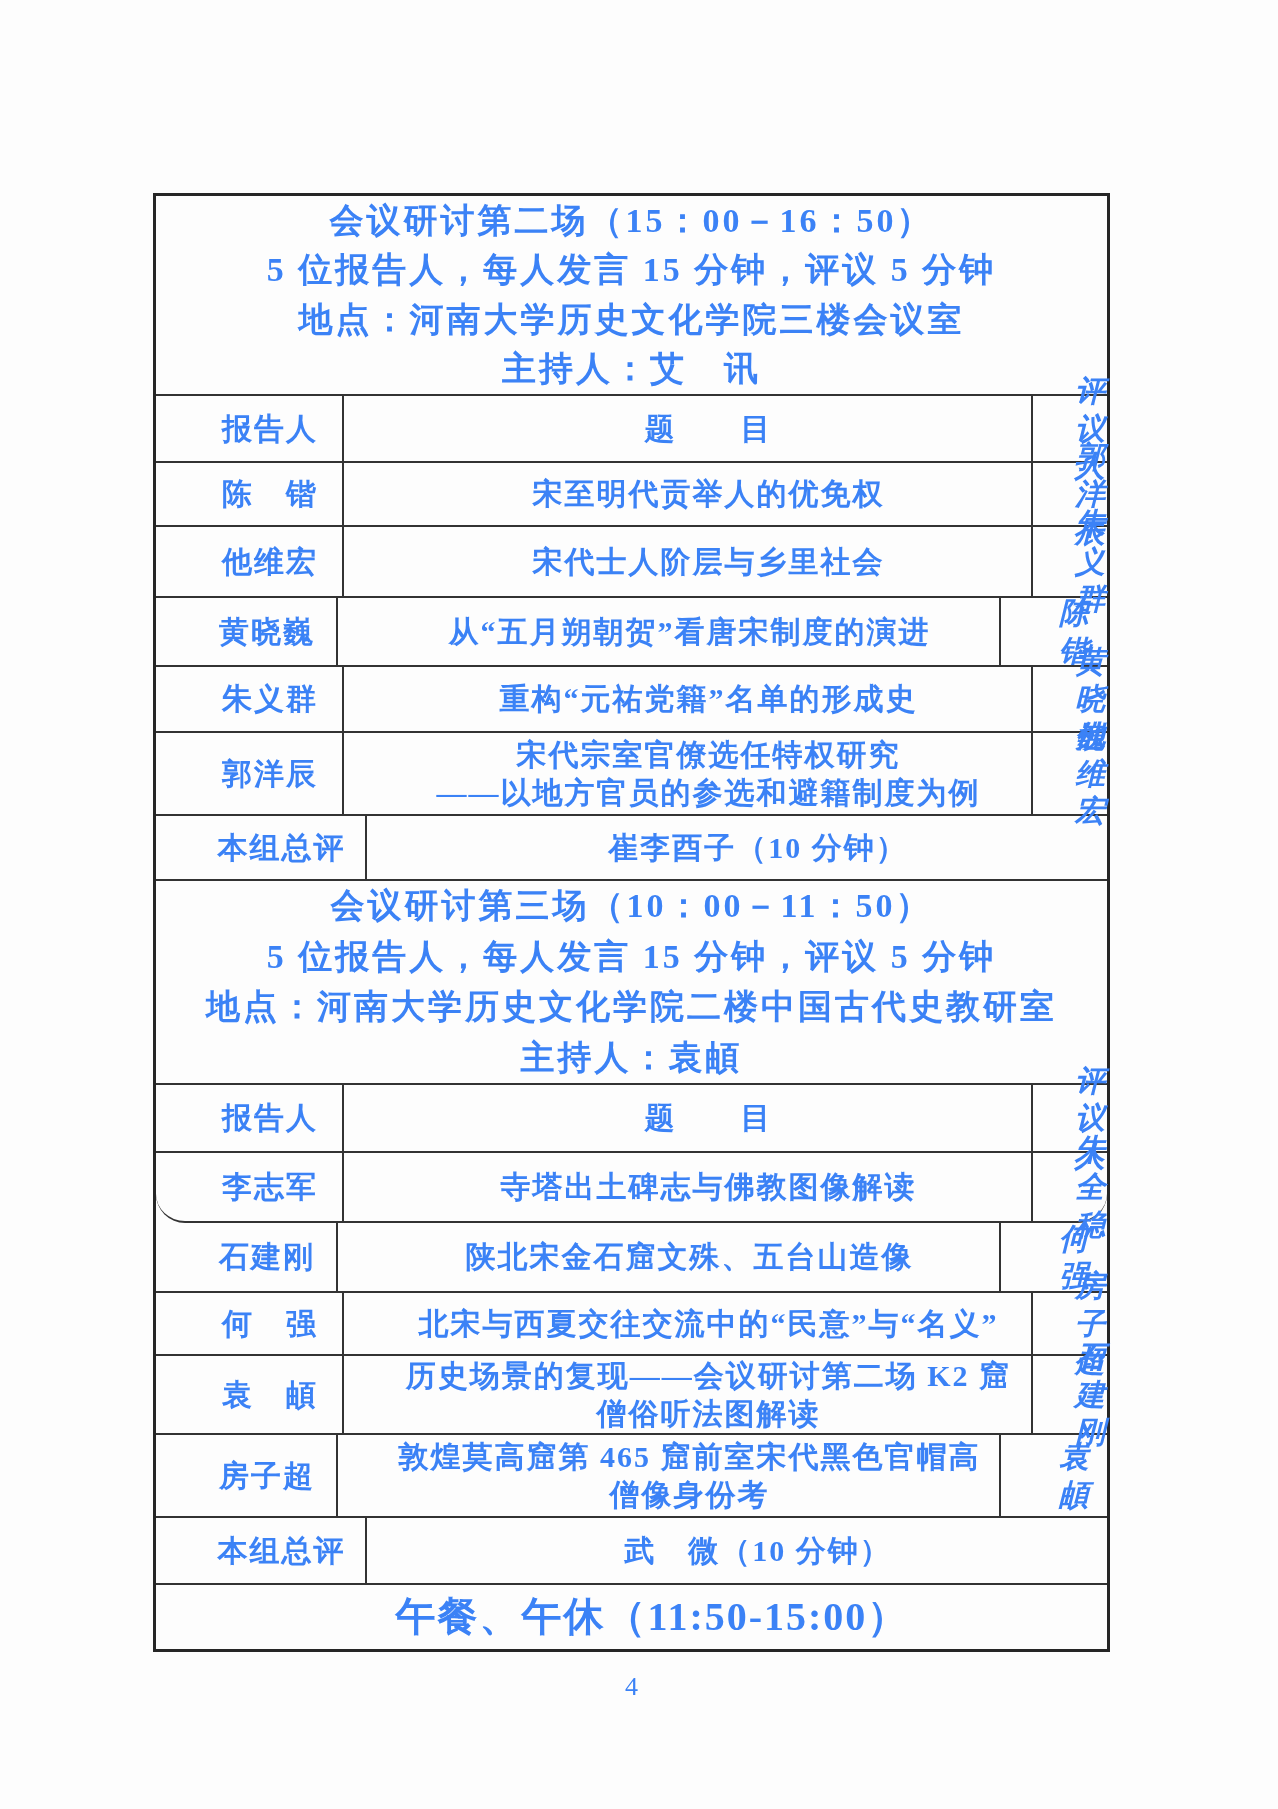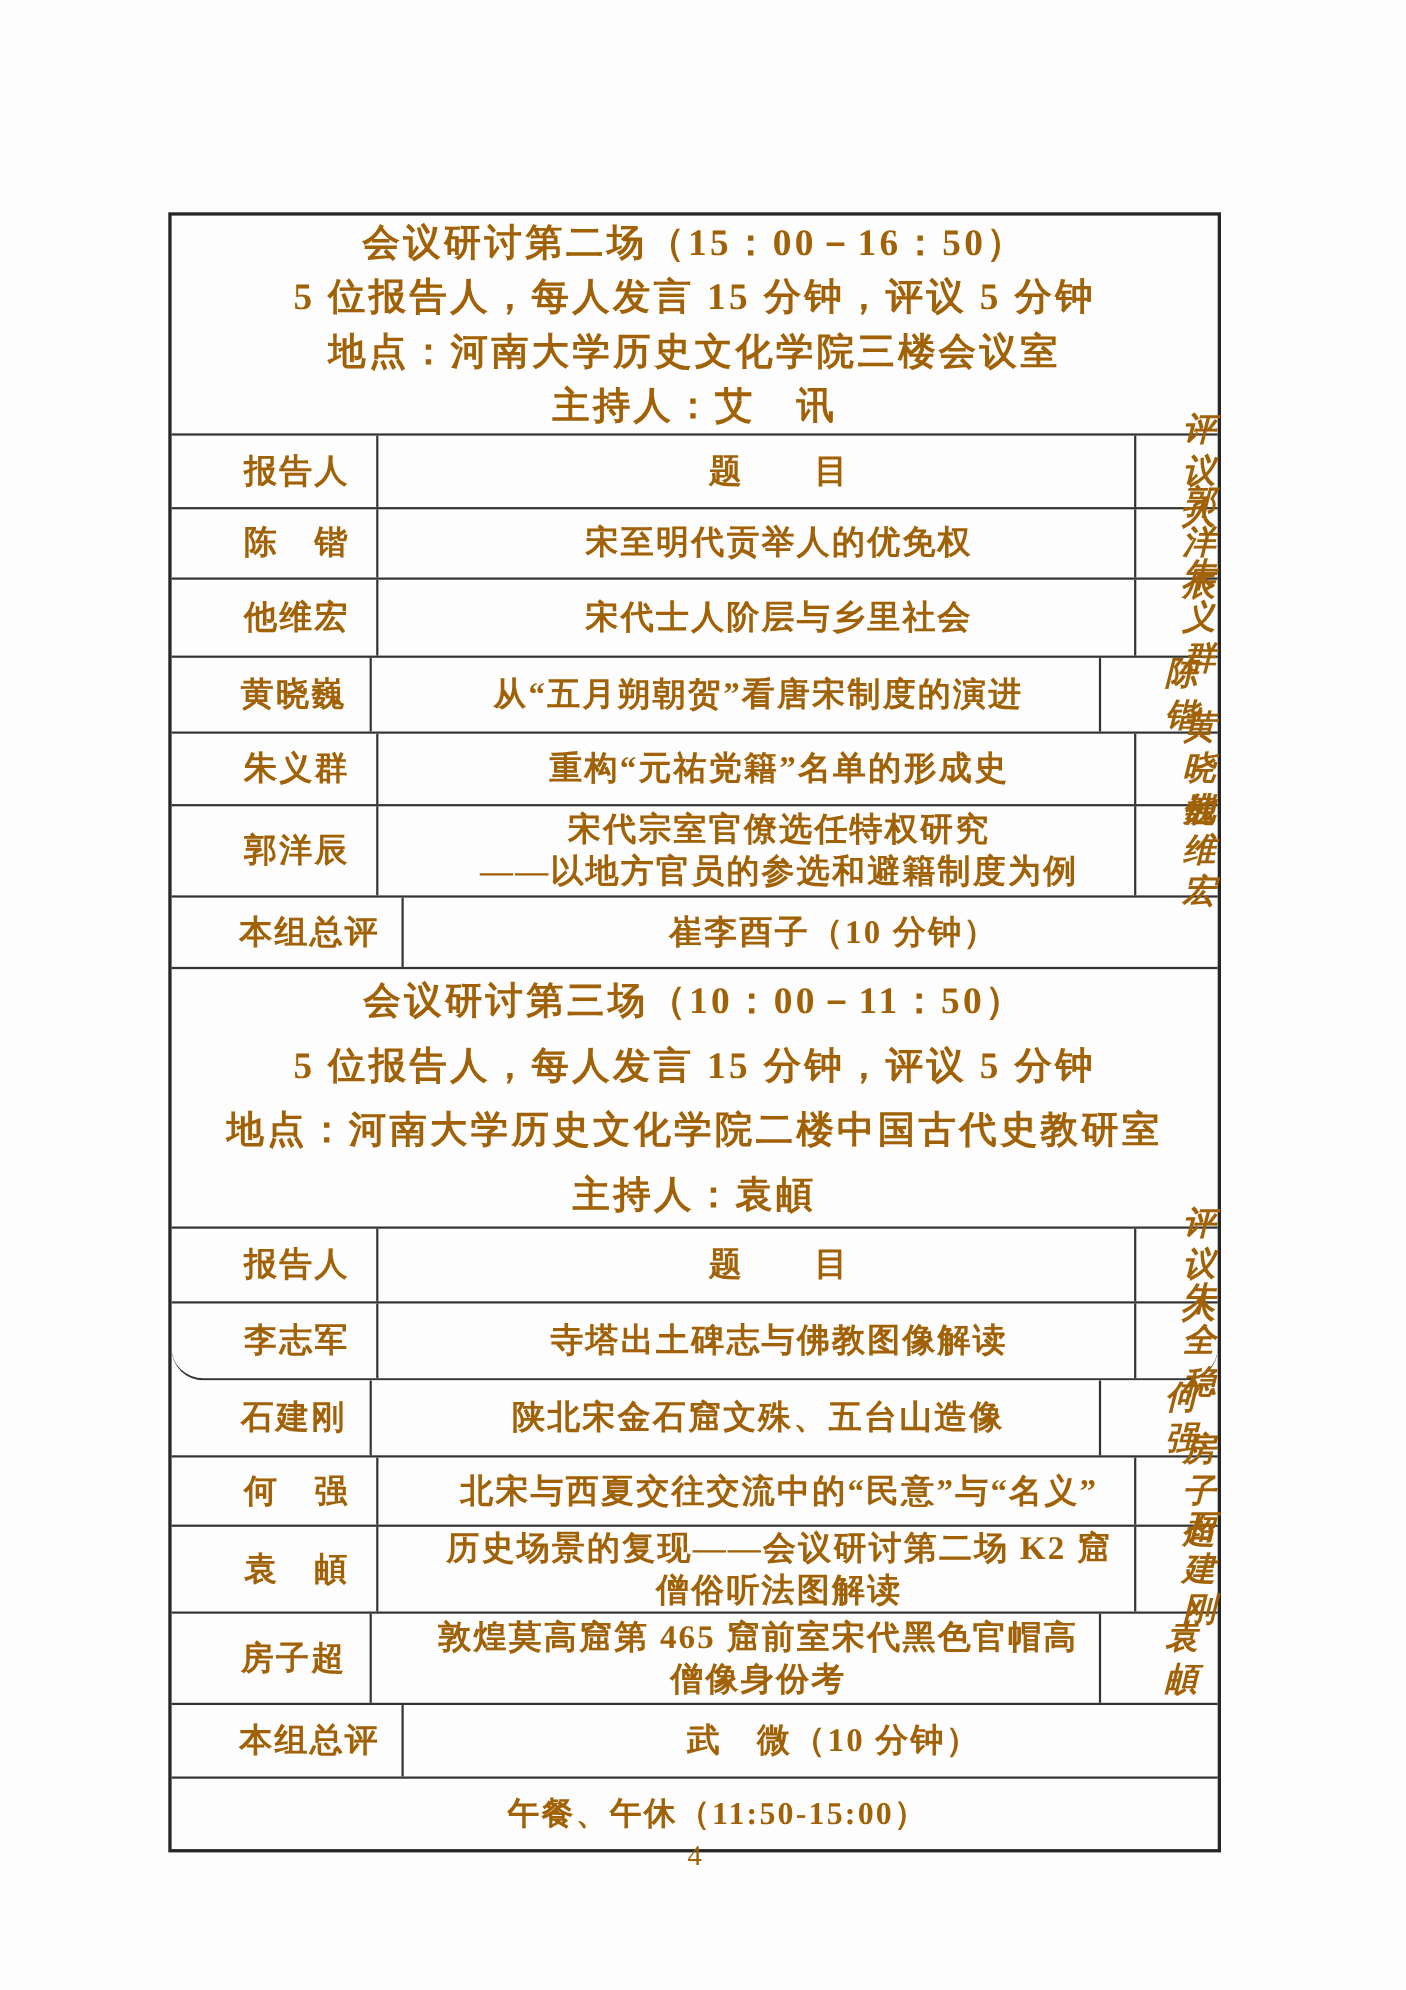--- a/index.html
+++ b/index.html
@@ -3,21 +3,21 @@
 <meta charset="utf-8">
 <style>
   html, body { margin: 0; padding: 0; background: #ffffff; }
   .page {
     position: relative;
     width: 1278px;
     height: 1809px;
     background: #fdfdfd;
     font-family: "Liberation Serif", "DejaVu Serif", serif;
     font-weight: 700;
-    color: #a16207;
+    color: #3b82f6;
   }
   .tbl {
     position: absolute;
     left: 153px;
     top: 193px;
     width: 957px;
     box-sizing: border-box;
     border: 3px solid #262626;
     background: #fdfdfd;
   }
@@ -50,21 +50,21 @@
     font-size: 30px;
     letter-spacing: 2px;
     text-align: center;
     line-height: 1.25;
     margin-left: 42px;
   }
   .c1 { width: 169px; border-right: 2px solid #333333; }
   .c2 { width: 749px; border-right: 2px solid #333333; white-space: pre-line; padding: 0 8px; }
   .c3 { flex: 1; font-style: italic; }
   .c23 { flex: 1; white-space: pre-line; }
-  .cfull { flex: 1; font-size: 29px; border-radius: 23px; }
+  .cfull { flex: 1; font-size: 40px; border-radius: 23px; }
   .pagenum {
     position: absolute;
     left: 153px;
     top: 1672px;
     width: 957px;
     text-align: center;
     font-size: 26px;
     font-weight: 400;
     letter-spacing: 0;
   }
@@ -113,21 +113,21 @@
       <div class="cell c2">宋代宗室官僚选任特权研究
 ——以地方官员的参选和避籍制度为例</div>
       <div class="cell c3">他维宏</div>
     </div>
 
     <div class="row" style="height:65px;">
       <div class="cell c1">本组总评</div>
       <div class="cell c23">崔李酉子（10 分钟）</div>
     </div>
 
-    <div class="info" style="height:236px;font-family:Liberation Serif, serif;">
+    <div class="info" style="height:204px;font-family:Liberation Serif, serif;">
       <div class="info-line">会议研讨第三场（10：00－11：50）</div>
       <div class="info-line">5 位报告人，每人发言 15 分钟，评议 5 分钟</div>
       <div class="info-line">地点：河南大学历史文化学院二楼中国古代史教研室</div>
       <div class="info-line">主持人：袁頔</div>
     </div>
 
     <div class="row" style="height:68px;">
       <div class="cell c1">报告人</div>
       <div class="cell c2">题　　目</div>
       <div class="cell c3">评议人</div>

